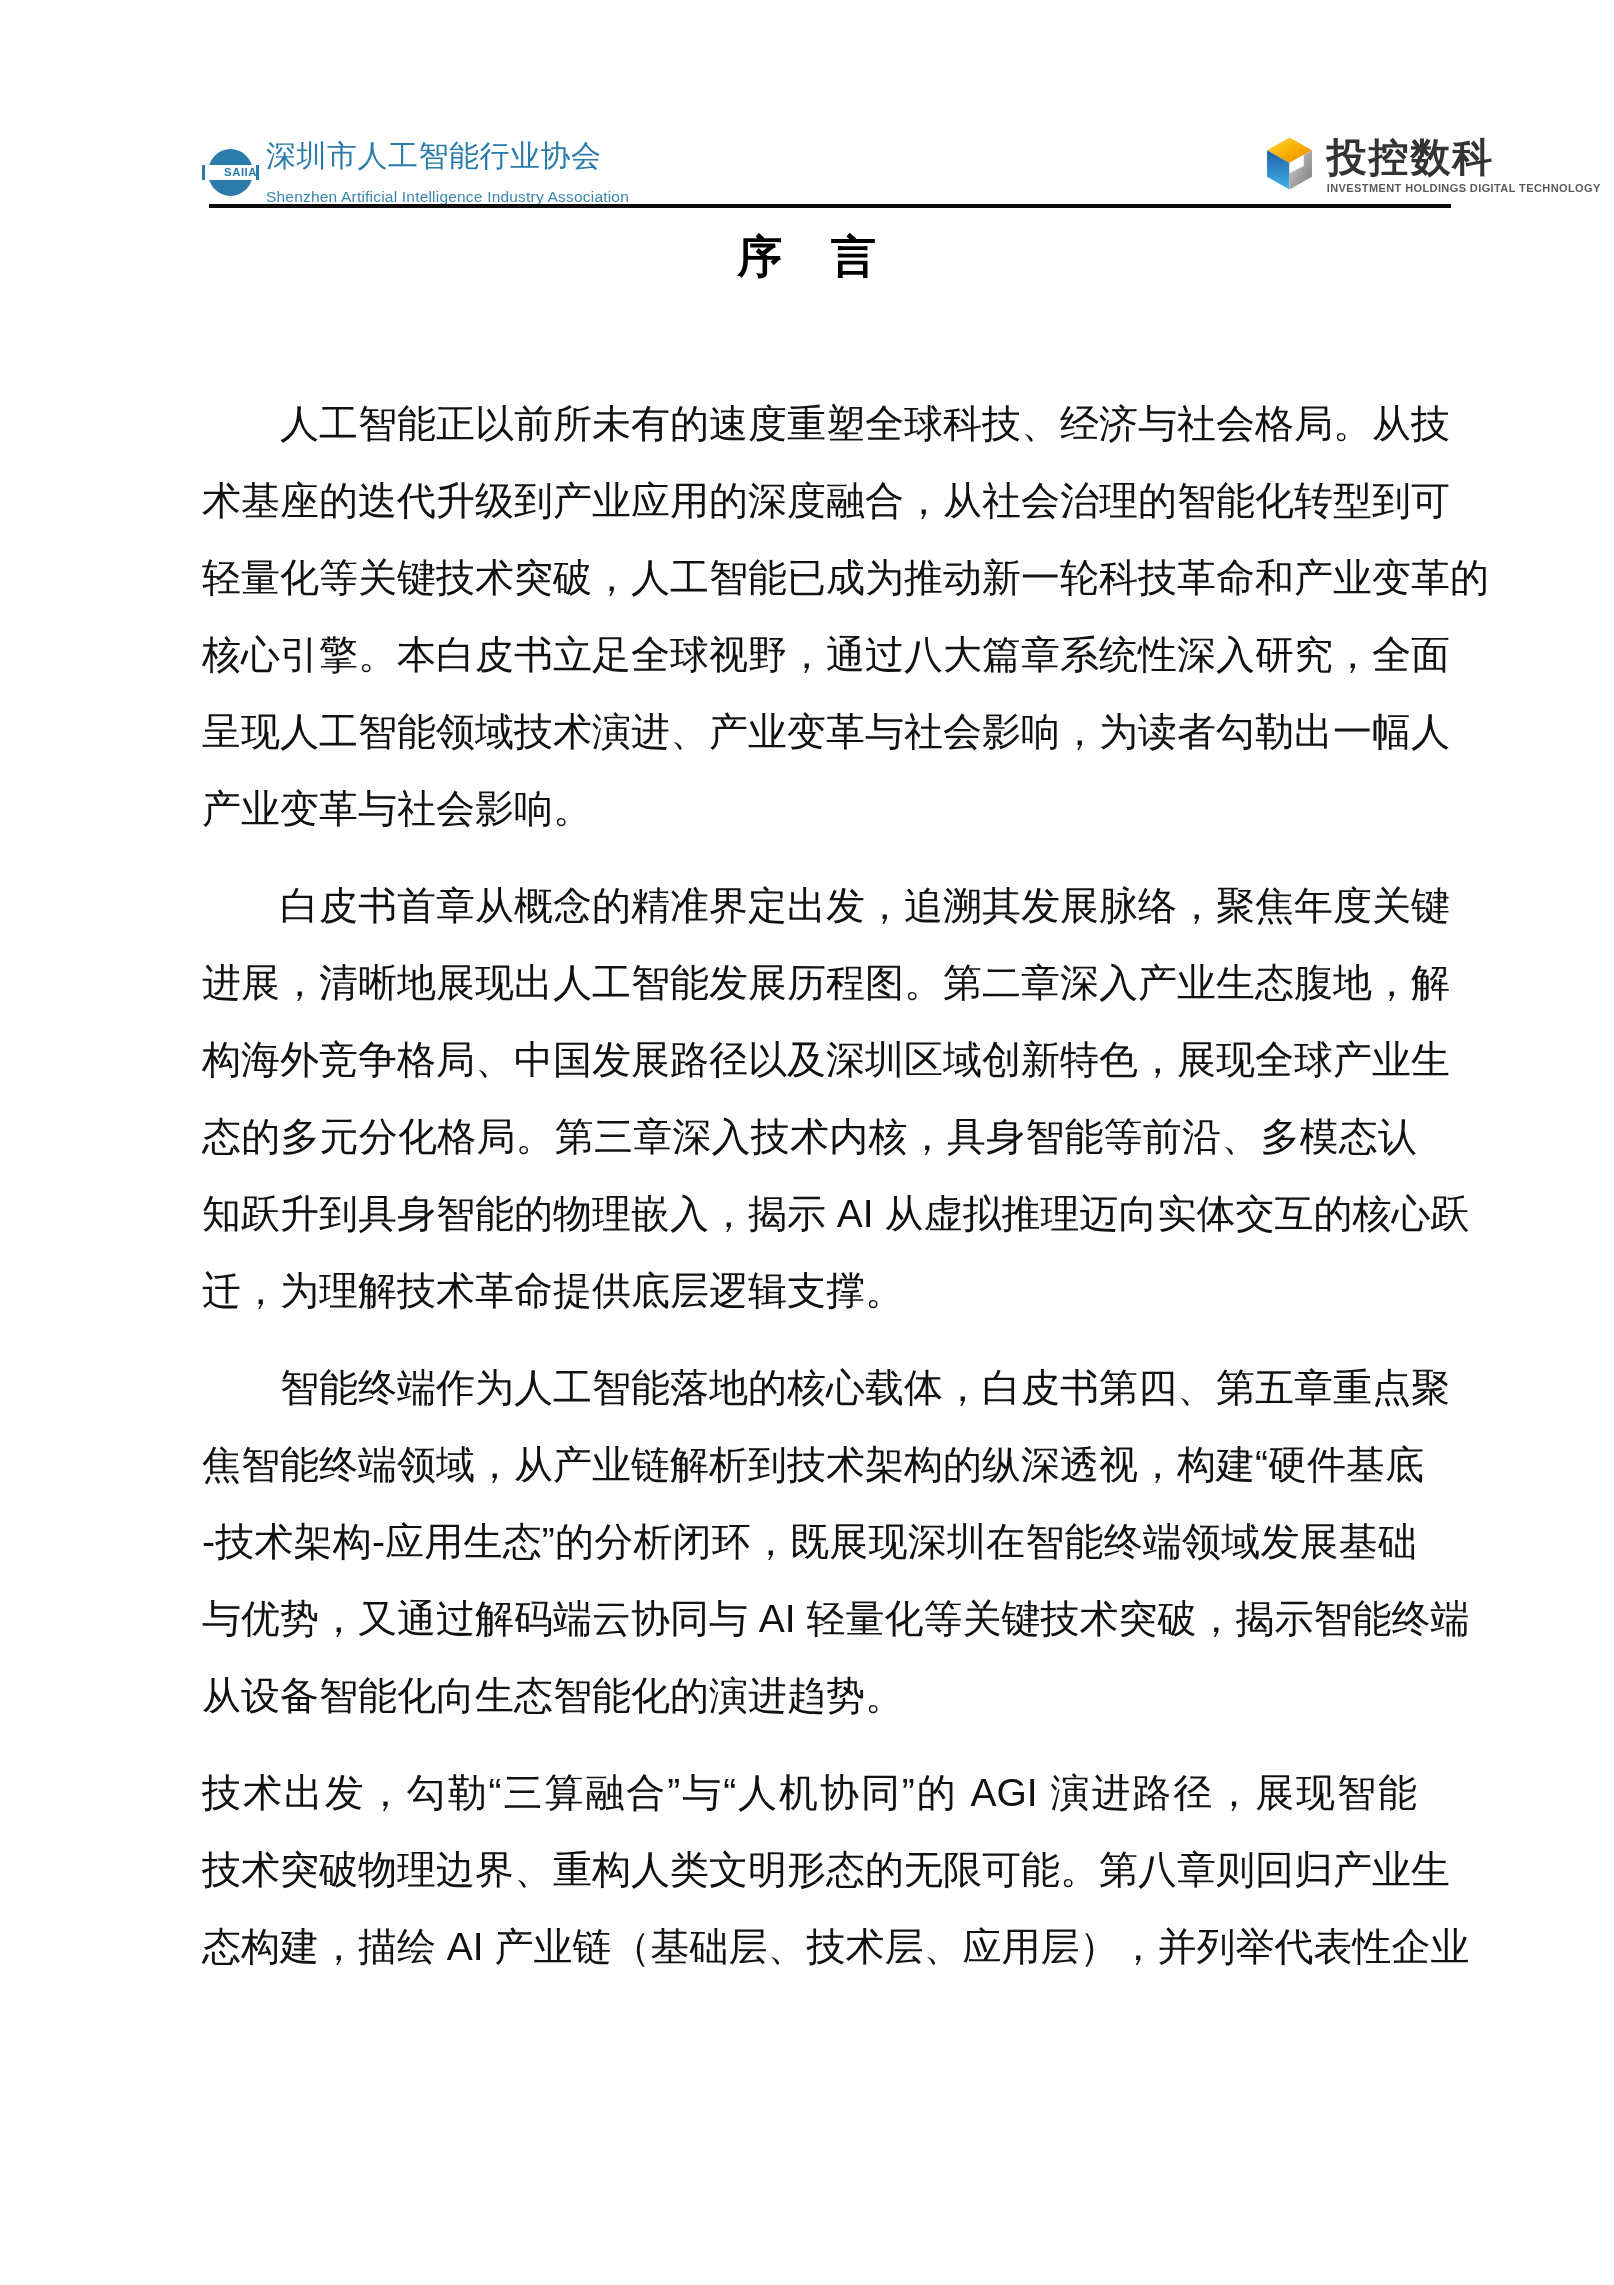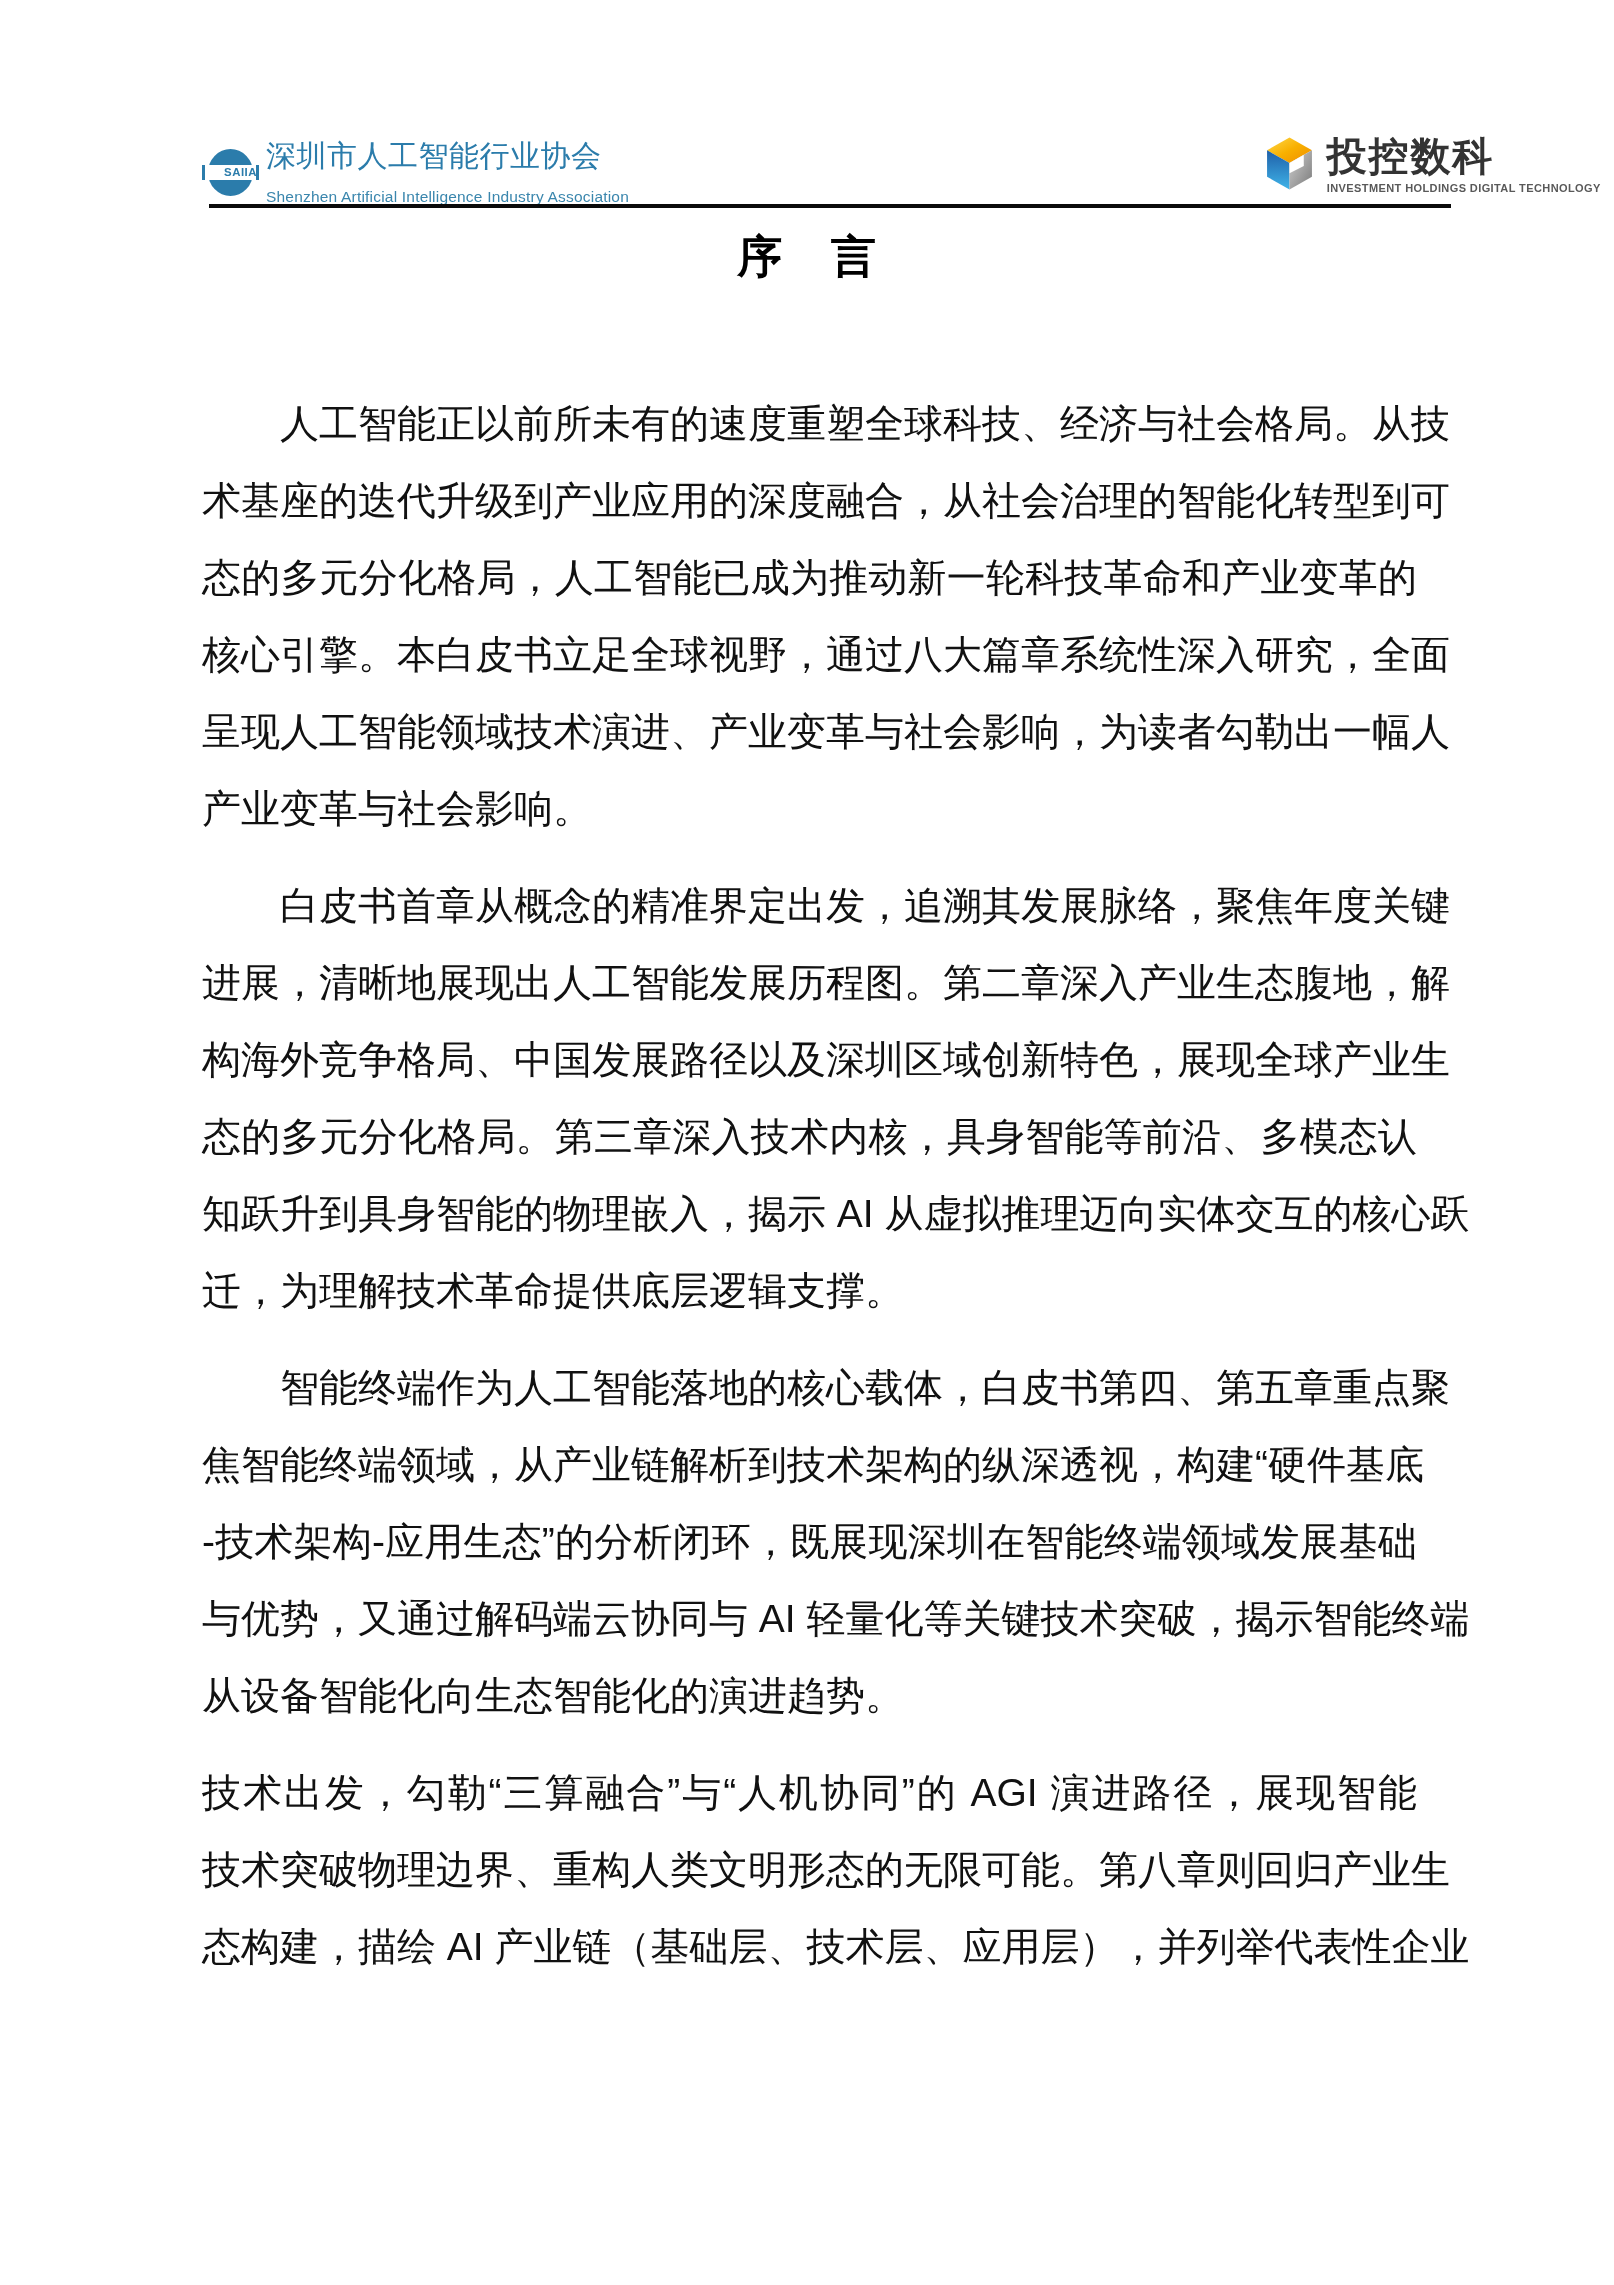--- a/index.html
+++ b/index.html
@@ -45,21 +45,21 @@
   }
 
   .logo-right {
     position:absolute; left:1264px; top:136px;
     display:flex; align-items:center; gap:11.8px;
   }
   .cube-icon { width:51px; height:58px; flex:0 0 auto; }
   .holdings-names { display:flex; flex-direction:column; }
   .holdings-cn {
     color:#333333; font-size:40px; font-weight:bold; letter-spacing:1.8px;
-    line-height:1.05; white-space:nowrap;font-family:Liberation Serif, serif;
+    line-height:1.05; white-space:nowrap;
   }
   .holdings-en {
     color:#595959; font-size:11px; font-weight:bold; letter-spacing:0.4px;
     margin-top:3.6px; white-space:nowrap;
   }
 
   .header-rule {
     position:absolute; left:209px; top:204px;
     width:1242px; height:3.6px; background:#0a0a0a;
   }
@@ -134,21 +134,21 @@
   </div>
 
   <div class="header-rule"></div>
 
   <div class="doc-title">序　言</div>
 
   <div class="body-text">
       <div class="para">
         <div class="line first">人工智能正以前所未有的速度重塑全球科技、经济与社会格局。从技</div>
         <div class="line">术基座的迭代升级到产业应用的深度融合，从社会治理的智能化转型到可</div>
-        <div class="line">态的多元分化格局，人工智能已成为推动新一轮科技革命和产业变革的</div>
+        <div class="line">轻量化等关键技术突破，人工智能已成为推动新一轮科技革命和产业变革的</div>
         <div class="line">核心引擎。本白皮书立足全球视野，通过八大篇章系统性深入研究，全面</div>
         <div class="line">呈现人工智能领域技术演进、产业变革与社会影响，为读者勾勒出一幅人</div>
         <div class="line last">产业变革与社会影响。</div>
       </div>
       <div class="para">
         <div class="line first">白皮书首章从概念的精准界定出发，追溯其发展脉络，聚焦年度关键</div>
         <div class="line">进展，清晰地展现出人工智能发展历程图。第二章深入产业生态腹地，解</div>
         <div class="line">构海外竞争格局、中国发展路径以及深圳区域创新特色，展现全球产业生</div>
         <div class="line">态的多元分化格局。第三章深入技术内核，具身智能等前沿、多模态认</div>
         <div class="line">知跃升到具身智能的物理嵌入，揭示 AI 从虚拟推理迈向实体交互的核心跃</div>

